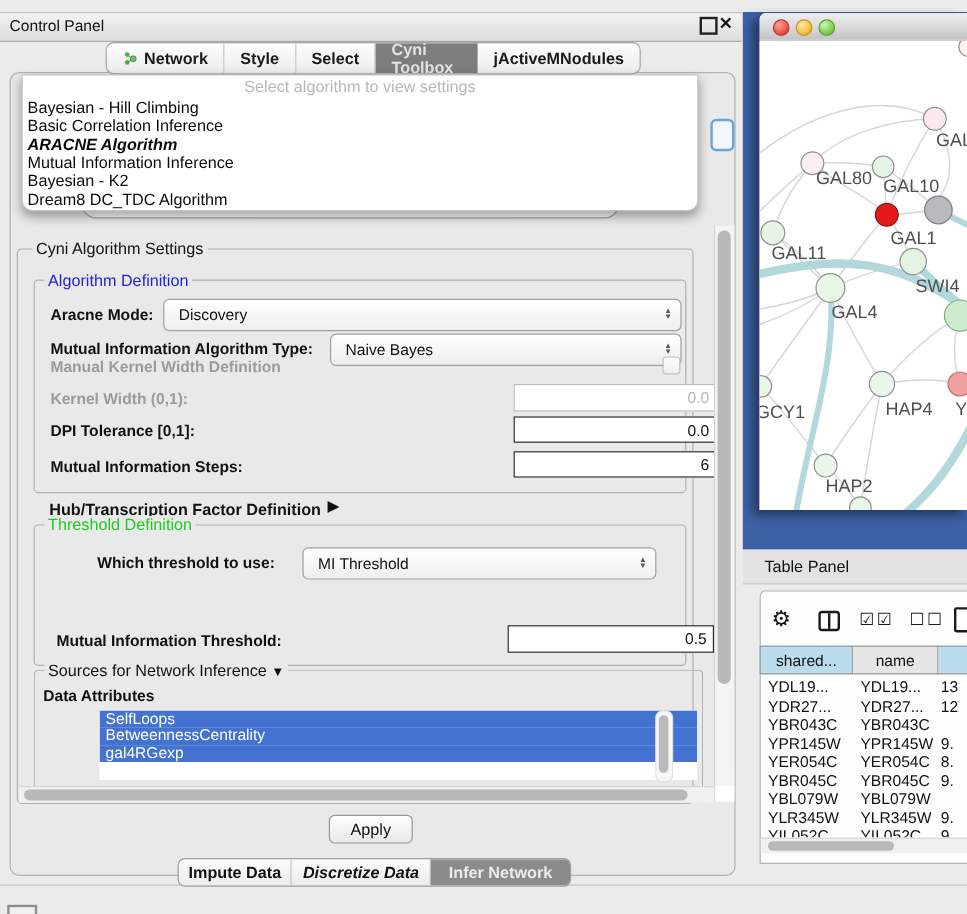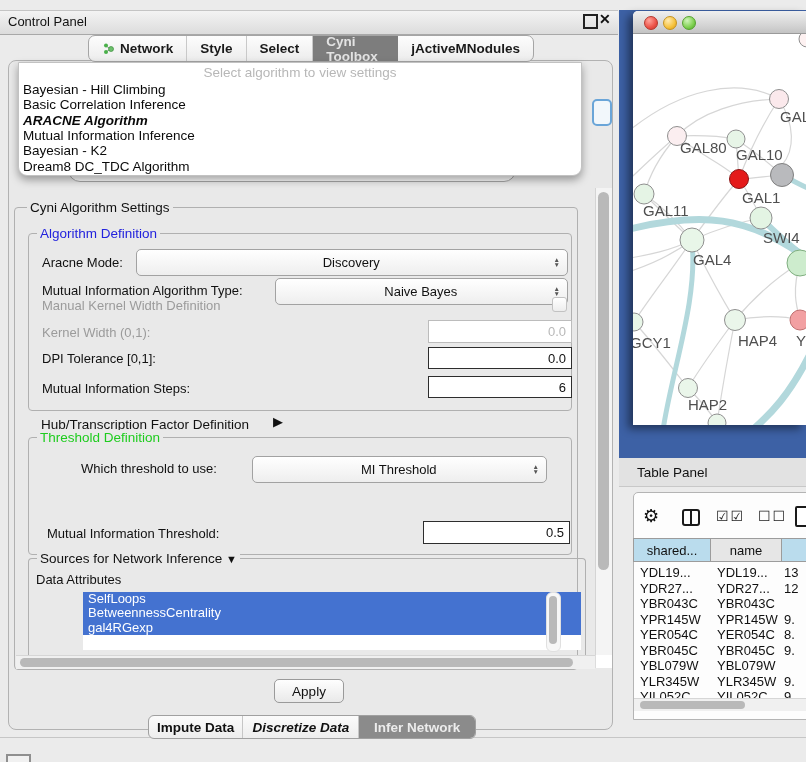--- a/index.html
+++ b/index.html
@@ -30,28 +30,28 @@
   
   .popup{left:18px;top:62px;width:562px;height:112px;background:#fff;border:1px solid #c2c2c2;
          border-radius:0 0 9px 9px;box-shadow:0 4px 9px rgba(0,0,0,0.35);z-index:20;}
   .popup-placeholder{left:0;top:2px;width:562px;text-align:center;color:#b7b7b7;font-size:13.5px;}
   .popup-item{left:4px;width:550px;height:15.3px;font-size:13.5px;color:#0a0a0a;line-height:15.3px;white-space:nowrap;}
   
   .fs{border:1px solid #b0b0b0;border-radius:4px;}
   .legend{position:absolute;top:-8px;background:#e9e9e9;padding:0 3px;font-size:13.5px;white-space:nowrap;}
   .blue-t{color:#2222dd;}
   .green-t{color:#1ecc1e;}
-  .lbl{font-size:13px;font-weight:normal;white-space:nowrap;}
+  .lbl{font-size:13px;font-weight:bold;white-space:nowrap;}
   
   .combo{border:1px solid #a2a2a2;border-radius:5px;background:linear-gradient(#ffffff,#eeeeee);
-         display:flex;align-items:center;font-size:13px;text-align:center;}
+         display:flex;align-items:center;font-size:13px;}
   .combo .ctext{padding-left:12px;flex:1;}
   .combo .spin{display:flex;flex-direction:column;justify-content:center;margin-right:7px;color:#555;
                font-size:6.5px;line-height:4.6px;}
-  .field{background:#fff;border:1.5px solid #2d2d2d;font-size:13px;text-align:center;padding-right:5px;display:flex;align-items:center;justify-content:flex-end;}
+  .field{background:#fff;border:1.5px solid #2d2d2d;font-size:13px;text-align:center;padding-right:5px;display:flex;align-items:center;justify-content:flex-end;padding-left:25px;}
   .field.dis{border:1px solid #bcbcbc;color:#b8b8b8;}
   .checkbox{width:13px;height:13px;border:1px solid #c2c2c2;border-radius:3px;background:linear-gradient(#fff,#ededed);}
   
   .attr-list{left:47px;top:592px;width:498px;height:58px;overflow:hidden;background:#fff;margin-left:36px;}
   .attr-item{height:14.4px;line-height:14.4px;background:#4472d0;color:#fff;font-size:13px;padding-left:5px;}
   .vscroll{background:#f7f7f7;border:1px solid #e0e0e0;border-radius:6px;}
   .thumb{background:#b9b9b9;border-radius:6px;position:absolute;}
   
   .apply-btn{left:274px;top:679px;width:68px;height:22px;border:1px solid #9a9a9a;border-radius:5px;
              background:linear-gradient(#fefefe,#e9e9e9);display:flex;align-items:center;justify-content:center;font-size:13.5px;}

